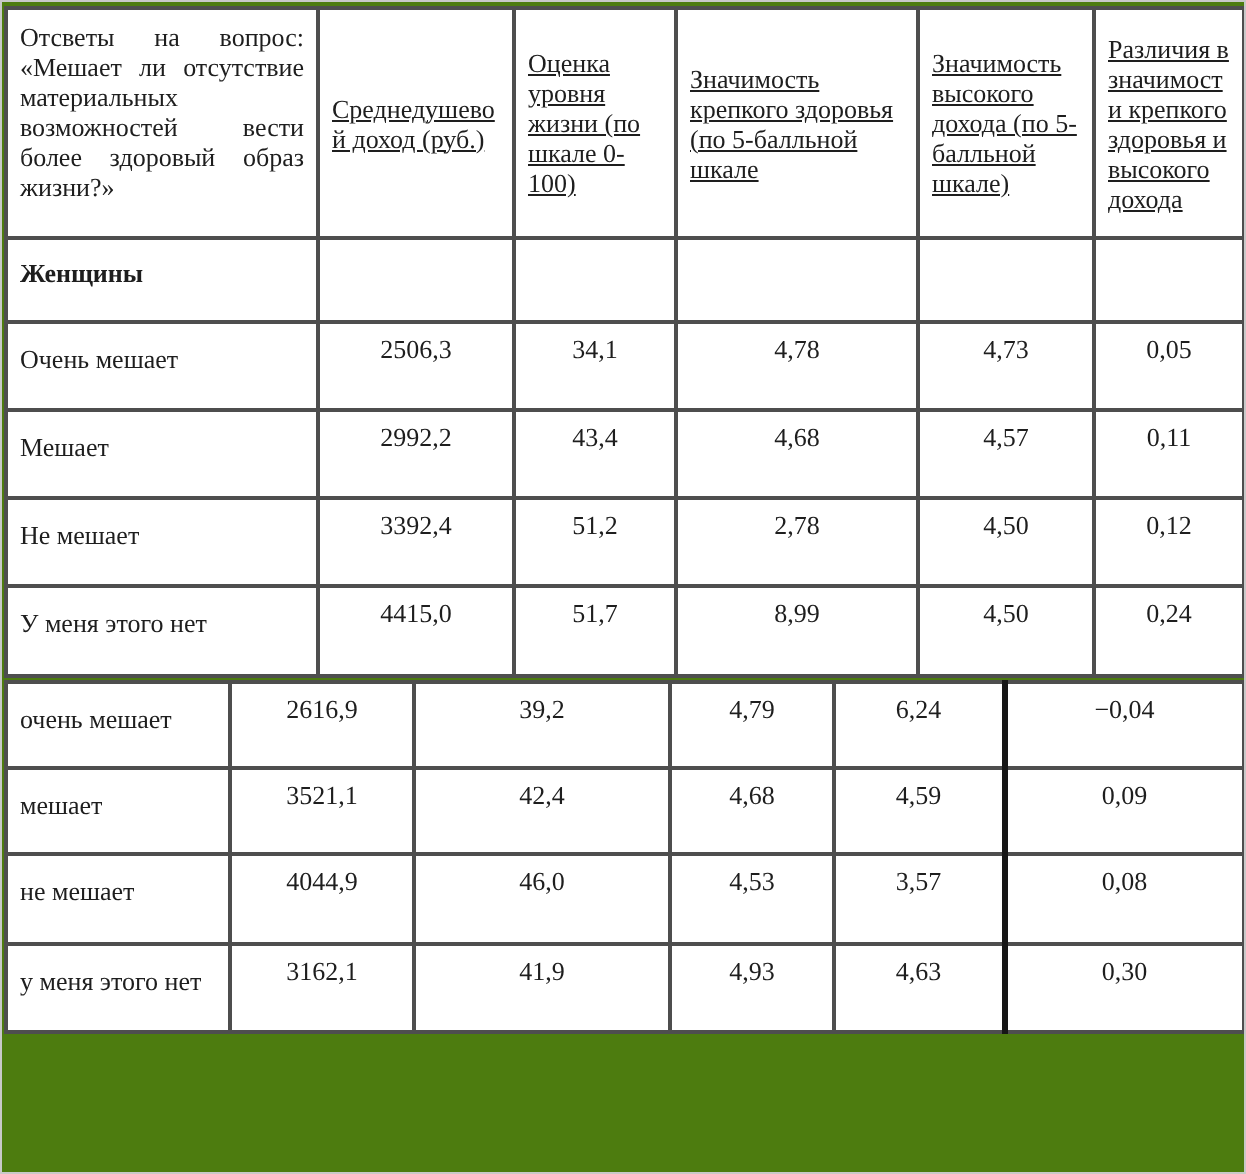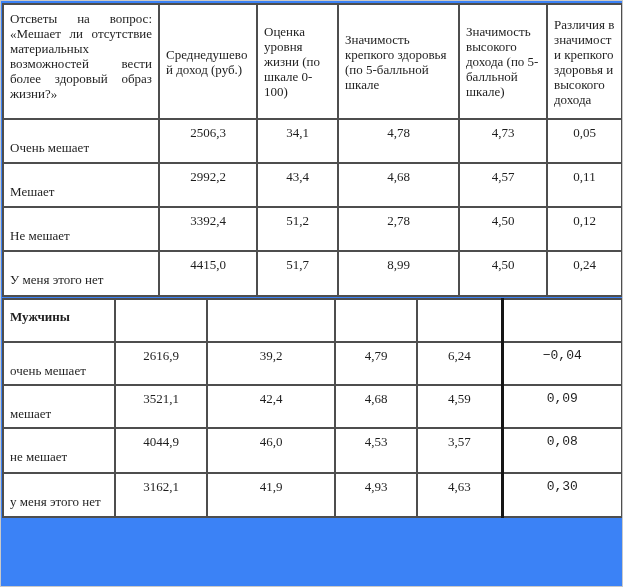--- a/index.html
+++ b/index.html
@@ -5,21 +5,21 @@
   html, body {
     margin: 0;
     padding: 0;
     background: #ffffff;
   }
   .canvas {
     position: relative;
     width: 623px;
     height: 587px;
     box-sizing: border-box;
-    background: #3b82f6;
+    background: #4d7c0f;
     border: 1px solid #c9c9c9;
     padding: 2px 1px 0 1px;
     font-family: "Liberation Serif", "DejaVu Serif", serif;
     color: #1e1e1e;
     overflow: hidden;
   }
   table {
     border-collapse: collapse;
     table-layout: fixed;
     width: 619px;
@@ -30,50 +30,50 @@
     font-size: 13px;
     line-height: 15px;
     overflow: hidden;
     word-wrap: break-word;
     background: #ffffff;
   }
   
   td.hdr {
     vertical-align: middle;
     text-align: left;
+    text-decoration: underline;
   }
   td.hdr-q {
     vertical-align: top;
     text-align: justify;
     padding-top: 6px;
   }
   
   td.section-lbl {
     font-weight: bold;
     vertical-align: top;
     padding-top: 9px;
   }
   
   td.lbl {
     vertical-align: top;
     text-align: left;
-    padding-top: 20px;
+    padding-top: 10px;
   }
   td.val {
     vertical-align: top;
     text-align: center;
     padding-top: 5px;
   }
   table.lower {
     margin-top: 1px;
   }
   
   table.lower td.thick-left {
     border-left: 3px solid #161616;
-    font-family: Liberation Mono, monospace;
   }
 </style>
 </head>
 <body>
 
 <div class="canvas">
 
   <table class="upper">
     <colgroup>
       <col style="width:156px">
@@ -84,20 +84,28 @@
         <col style="width:75px">
     </colgroup>
     <tbody>
       <tr style="height:115px">
         <td class="hdr-q">Отсветы на вопрос: «Мешает ли отсутствие материальных возможностей вести более здоровый образ жизни?»</td>
         <td class="hdr">Среднедушевой доход (руб.)</td>
         <td class="hdr">Оценка уровня жизни (по шкале 0-100)</td>
         <td class="hdr">Значимость крепкого здоровья (по 5-балльной шкале</td>
         <td class="hdr">Значимость высокого дохода (по 5-балльной шкале)</td>
         <td class="hdr">Различия в значимости крепкого здоровья и высокого дохода</td>
+      </tr>
+      <tr style="height:42px">
+        <td class="section-lbl">Женщины</td>
+        <td></td>
+        <td></td>
+        <td></td>
+        <td></td>
+        <td></td>
       </tr>
       <tr style="height:44px">
         <td class="lbl">Очень мешает</td>
         <td class="val">2506,3</td>
         <td class="val">34,1</td>
         <td class="val">4,78</td>
         <td class="val">4,73</td>
         <td class="val">0,05</td>
       </tr>
       <tr style="height:44px">
@@ -131,28 +139,20 @@
     <colgroup>
       <col style="width:112px">
         <col style="width:92px">
         <col style="width:128px">
       <col style="width:82px">
         <col style="width:85px">
         <col style="width:120px">
     </colgroup>
     <tbody>
       <tr style="height:43px">
-        <td class="section-lbl">Мужчины</td>
-        <td></td>
-        <td></td>
-        <td></td>
-        <td></td>
-        <td class="thick-left"></td>
-      </tr>
-      <tr style="height:43px">
         <td class="lbl">очень мешает</td>
         <td class="val">2616,9</td>
         <td class="val">39,2</td>
         <td class="val">4,79</td>
         <td class="val">6,24</td>
         <td class="val thick-left">−0,04</td>
       </tr>
       <tr style="height:43px">
         <td class="lbl">мешает</td>
         <td class="val">3521,1</td>

